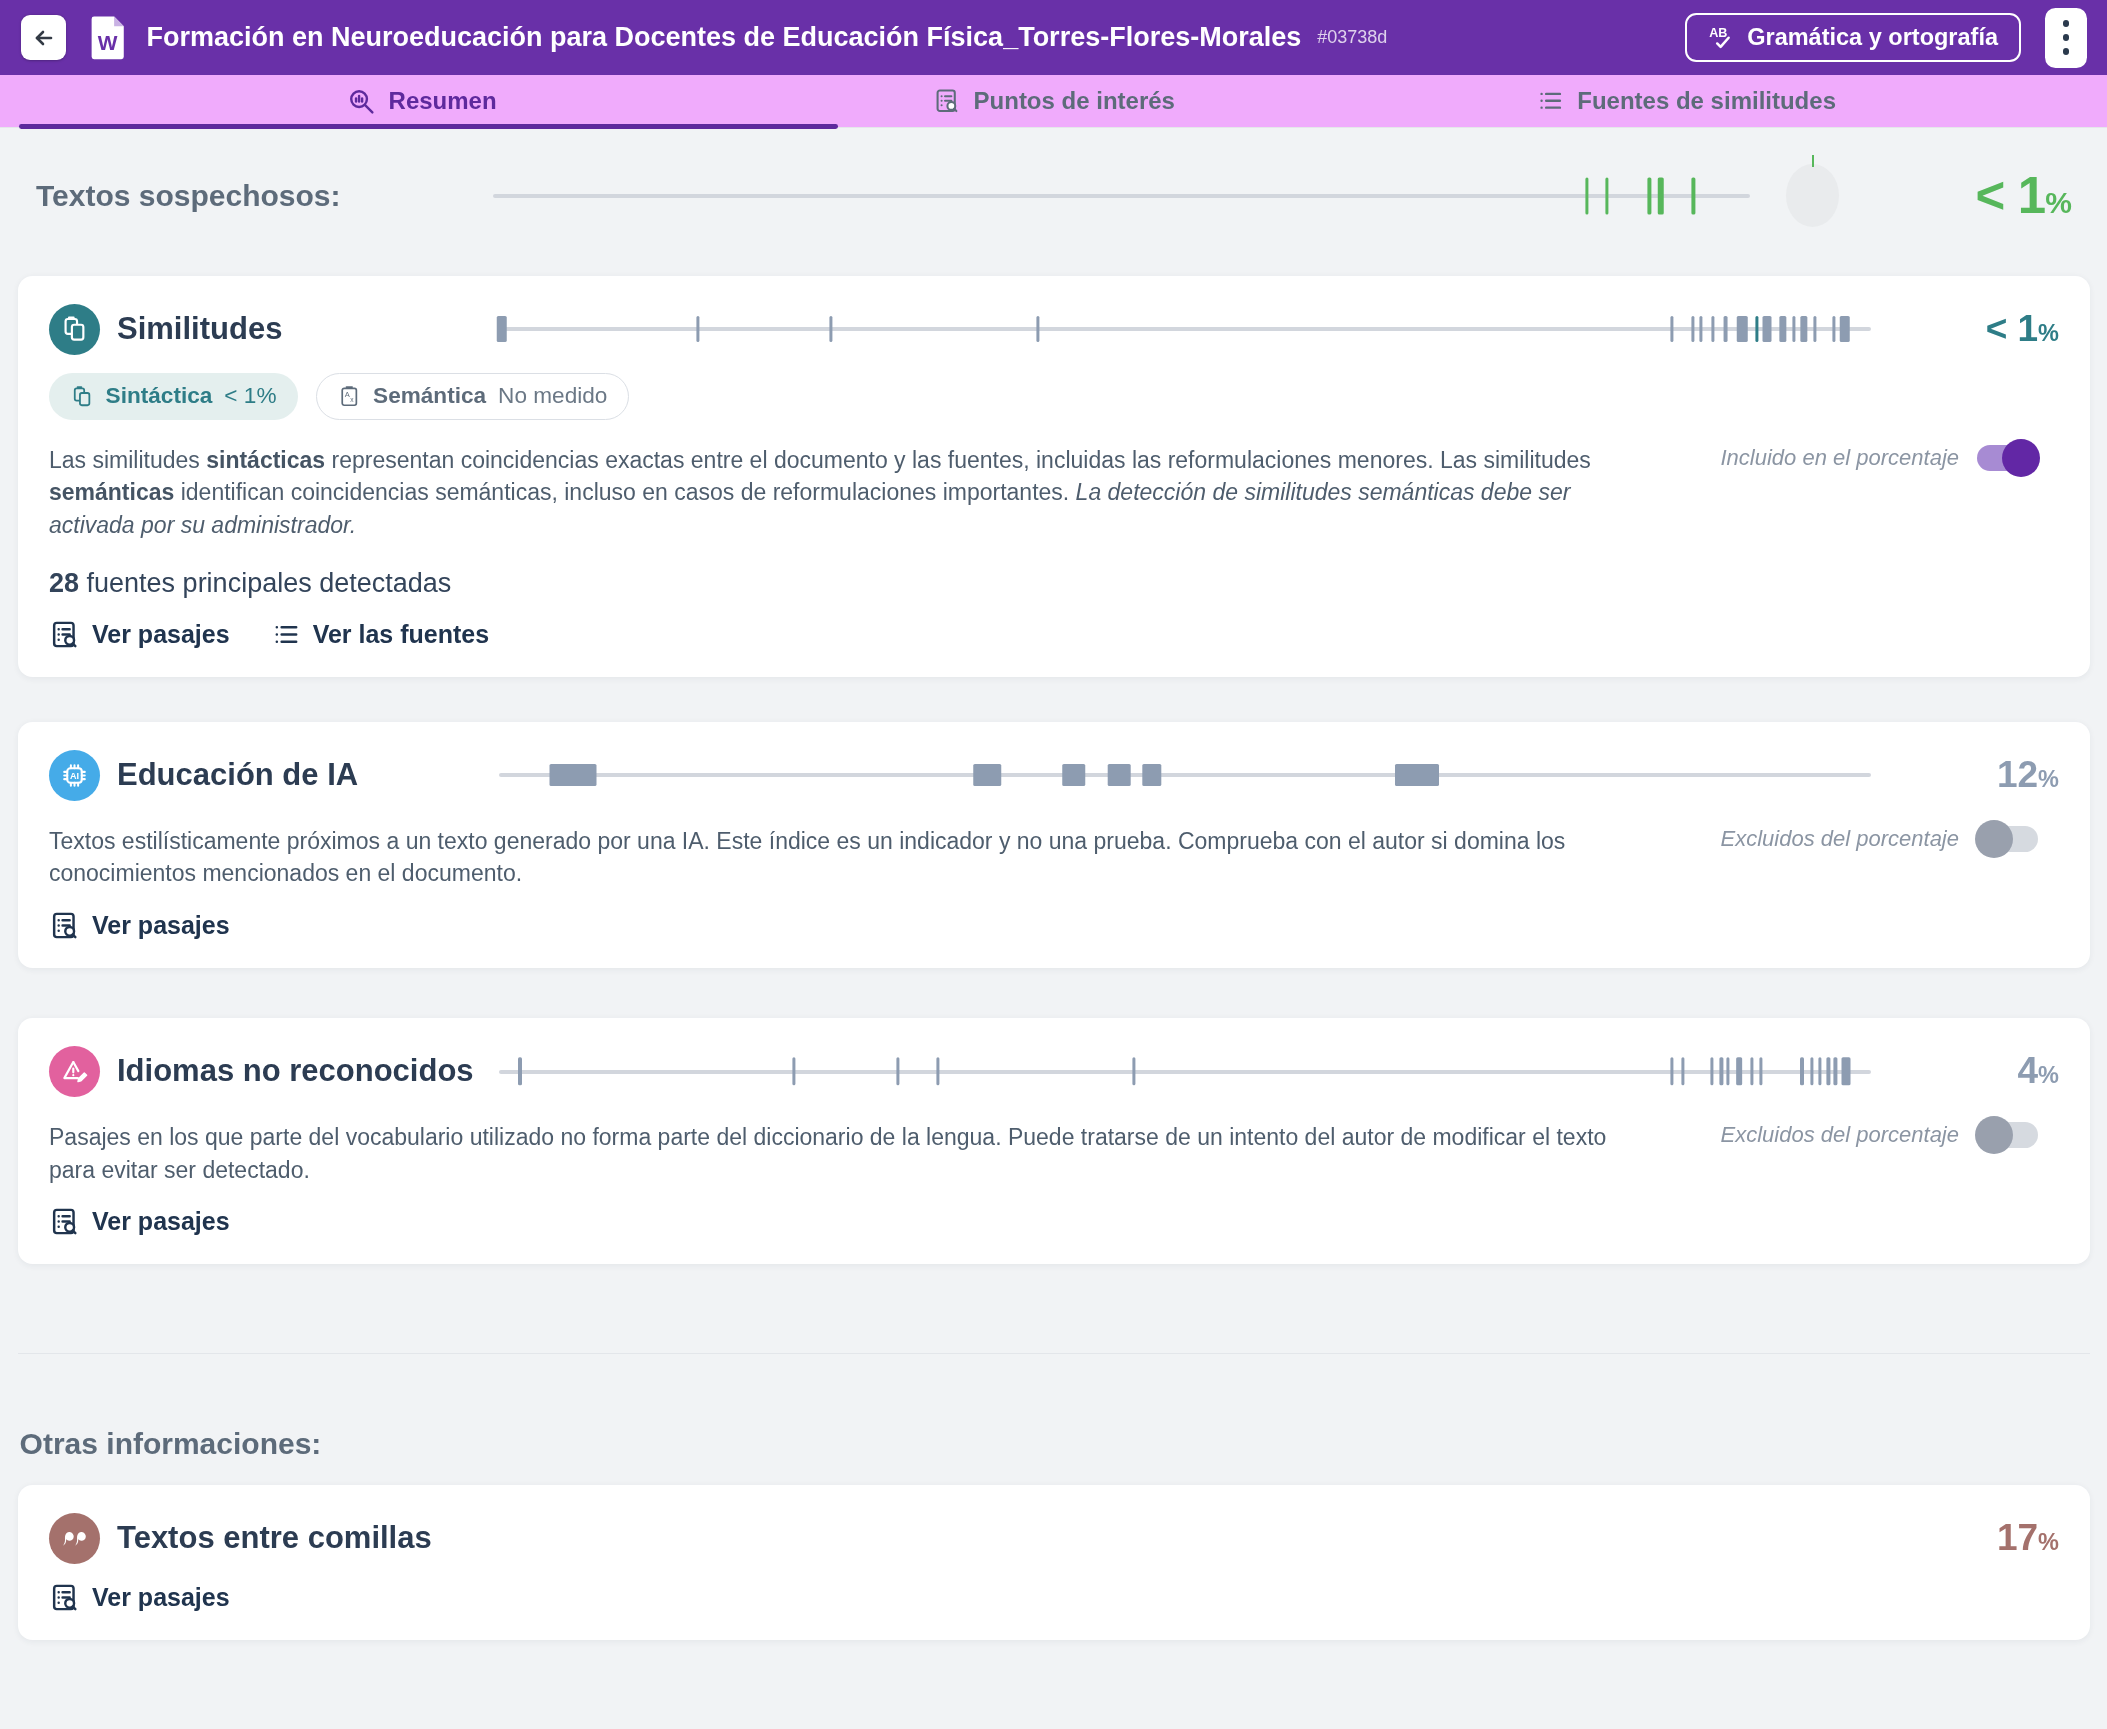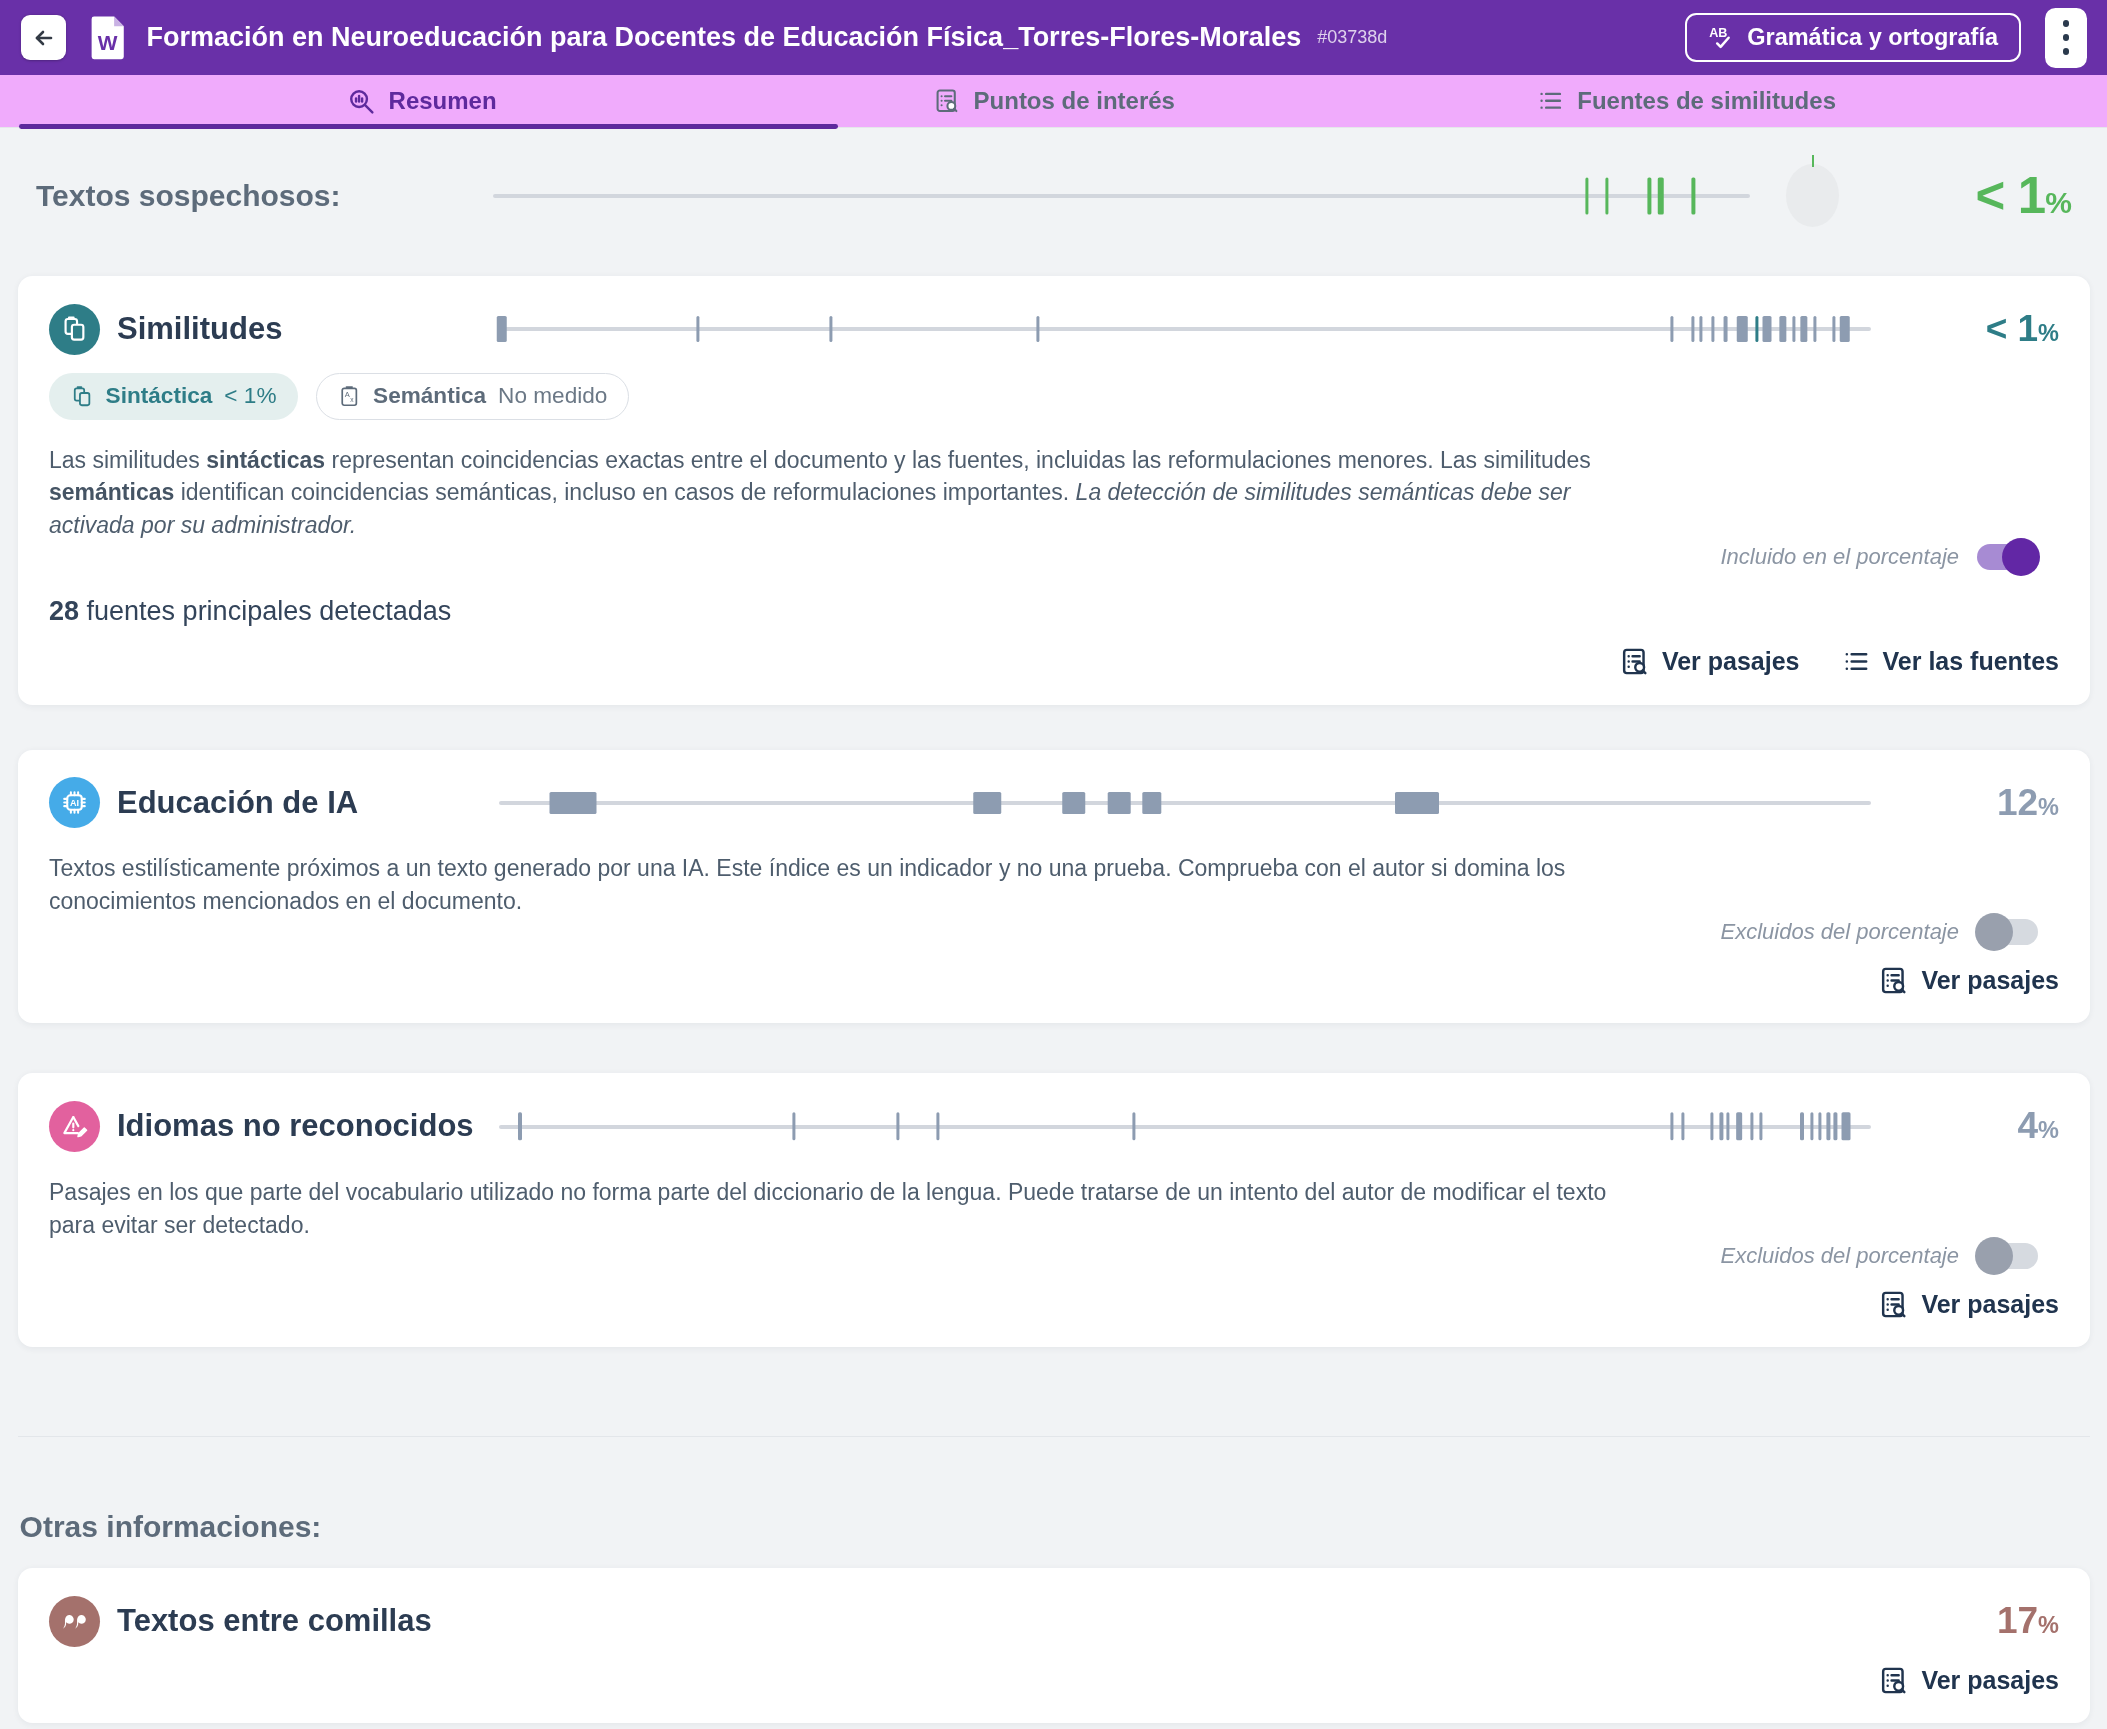--- a/index.html
+++ b/index.html
@@ -99,39 +99,39 @@
     height:47px; border-radius:24px; display:flex; align-items:center; gap:12px;
     padding:0 21px; font-size:22.6px; cursor:pointer; border:1.6px solid transparent;
   }
   .chip-sintactica { background:#e4efee; color:#2e7d87; }
   .chip-sintactica .chip-label { font-weight:700; }
   .chip-sintactica .chip-value { font-weight:500; }
   .chip-semantica { background:#fff; border-color:#dbdfe5; color:#5d6b7a; }
   .chip-semantica .chip-label { font-weight:700; }
   .chip-semantica .chip-value { color:#6b7886; }
 
-  .desc-row { display:flex; align-items:flex-start; margin-top:24px;flex-direction:column; }
+  .desc-row { display:flex; align-items:flex-start; margin-top:24px; }
   .desc { flex:1; font-size:23px; line-height:1.43; color:#4e5d6d; padding-right:57px; max-width:1626px; }
   .desc b { font-weight:700; color:#455464; }
   .desc i { font-style:italic; }
   .toggle-block { display:flex; align-items:center; gap:18px; margin-top:1.6px;
     white-space:nowrap; flex-shrink:0; margin-left:auto; }
   .toggle-label { font-size:22px; font-style:italic; color:#8b95a3; }
   .toggle { position:relative; width:61px; height:26px; border-radius:13px; cursor:pointer;
     border:none; flex-shrink:0; margin-right:21px; }
   .toggle .knob { position:absolute; top:50%; transform:translateY(-50%); border-radius:50%; }
   .toggle.on { background:#a78bd3; }
   .toggle.on .knob { right:-2.4px; width:38px; height:38px; background:#6227a5; }
   .toggle.off { background:#d6dae0; }
   .toggle.off .knob { left:-2.4px; width:38px; height:38px; background:#99a0ad; }
 
   .sources-line { margin-top:26px; font-size:27px; color:#33445a; }
   .sources-line b { font-weight:700; }
 
-  .links-row { display:flex; gap:42px; margin-top:19.4px;justify-content:flex-end; }
+  .links-row { display:flex; gap:42px; margin-top:19.4px; }
   .card-link { display:flex; align-items:center; gap:12px; font-size:25px; font-weight:700;
     color:#20344e; background:none; border:none; font-family:inherit; cursor:pointer; }
   .card-link svg { flex-shrink:0; }
 
   .section-divider { border:none; border-top:1.6px solid #e3e6ea; margin:89px 0 0 0; }
   .other-heading { margin:73px 0 0 1.6px; font-size:30px; font-weight:700; color:#5d6b7a; }
   .card.quotes-card { margin-top:24px; }
   .desc-simple { margin-top:21px; font-size:23px; color:#4e5d6d; }
 </style>
 </head>

